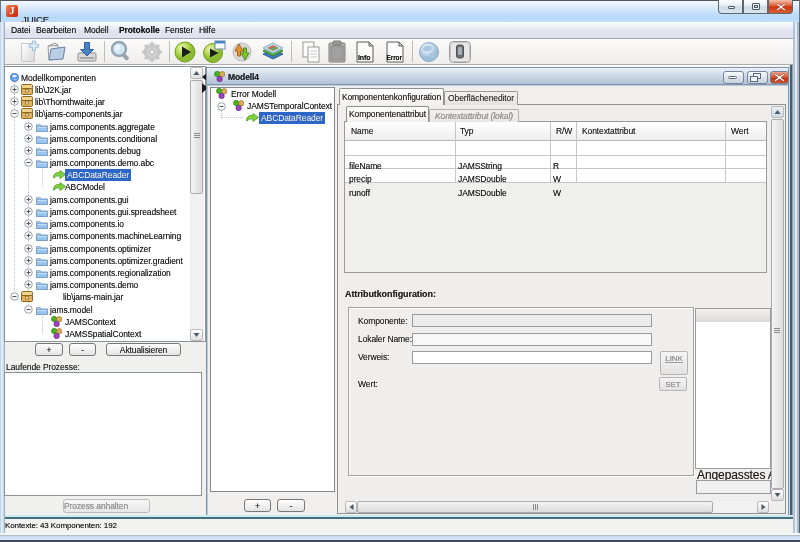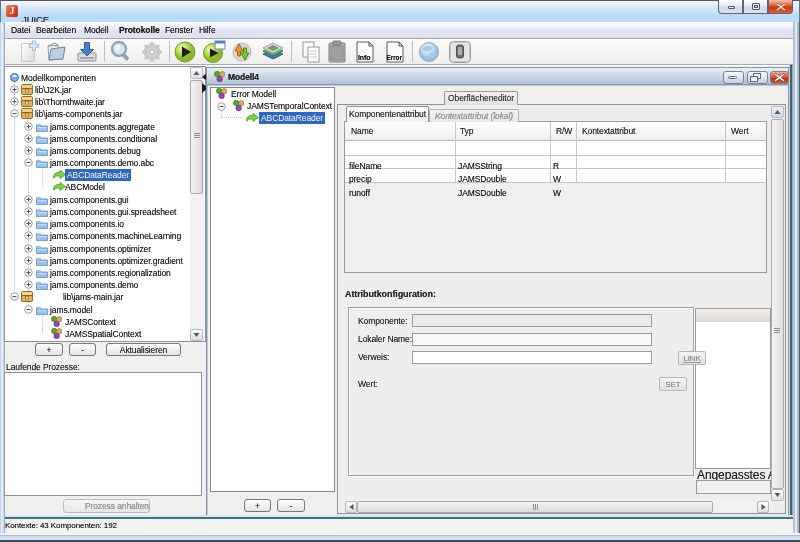--- a/index.html
+++ b/index.html
@@ -40,21 +40,21 @@
 .trow { height:12px; font-size:8.5px; white-space:nowrap; line-height:12px; color:#111; }
 .tsel { background:#2c67c8; color:#fff; padding:0 2px; }
 #treescroll { left:190px; top:67px; width:14px; height:274px; background:#f1f1f1; }
 .sbarrow { position:absolute; width:13px; height:12px; background:linear-gradient(#fefefe,#dfdfdf); border:1px solid #b9b9b9; border-radius:2px; }
 .sthumb { position:absolute; background:linear-gradient(90deg,#f4f4f4,#dcdcdc); border:1px solid #ababab; border-radius:2px; }
 .hthumb { position:absolute; background:linear-gradient(#f4f4f4,#dcdcdc); border:1px solid #ababab; border-radius:2px; }
 .grip { position:absolute; width:6px; height:1px; background:#8a8a8a; }
 .hgrip { position:absolute; width:1px; height:6px; background:#8a8a8a; }
 .lbtn { height:13px; border:1px solid #787878; border-radius:3px; background:linear-gradient(#fefefe,#e3e3e3); font-size:8.5px; text-align:center; color:#222; line-height:12px;}
 #procbox { left:4px; top:372px; width:198px; height:124px; background:#fff; border:1px solid #8d9199; }
-#procbtn { left:63px; top:499px; width:87px; height:14px; border:1px solid #bbb; border-radius:3px; background:linear-gradient(#f7f7f7,#e6e6e6); color:#9b9b9b; font-size:8.5px; text-align:right; line-height:13px; }
+#procbtn { left:63px; top:499px; width:87px; height:14px; border:1px solid #bbb; border-radius:3px; background:linear-gradient(#f7f7f7,#e6e6e6); color:#9b9b9b; font-size:8.5px; text-align:left; line-height:13px; }
 
 #iframe { left:206px; top:67px; width:583px; height:449px; background:#bccadb; border:1px solid #8094ab; }
 #ifr-title { left:207px; top:68px; width:581px; height:17px; background:linear-gradient(#eaf0f7,#c9d6e4 55%,#b2c2d5); border-bottom:1px solid #8496ab; }
 #ifr-name { left:228px; top:72px; font-size:8.5px; font-weight:bold; color:#1a1a1a; }
 .ifrbtn { height:13px; border:1px solid #768699; border-radius:3px; background:linear-gradient(#f8fbfd,#dde4ec 50%,#c8d2dd); }
 #ib-min { left:723px; top:71px; width:21px; }
 #ib-max { left:747px; top:71px; width:21px; }
 #ib-close { left:770px; top:71px; width:19px; background:linear-gradient(#f2a58f,#dd5937 45%,#c23010 60%,#d05835); }
 #ifr-content { left:208px; top:86px; width:580px; height:429px; background:#f0efed; }
 
@@ -442,20 +442,21 @@
   <div class="abs trow" style="left:247px;top:100px;">JAMSTemporalContext</div>
   <div class="abs" style="left:221px;top:111px;width:1px;height:7px;background-image:repeating-linear-gradient(#c2c2c2 0 1px,transparent 1px 2px);"></div>
   <div class="abs" style="left:222px;top:117px;width:22px;height:1px;background-image:repeating-linear-gradient(90deg,#c2c2c2 0 1px,transparent 1px 2px);"></div>
   <svg class="svgi" style="left:245px;top:113px;" width="14" height="9">
       <use href="#s-comp"></use>
     </svg>
   <div class="abs trow tsel" style="left:259px;top:112px;">ABCDataReader</div>
   <div class="abs lbtn" style="left:244px;top:499px;width:27px;">+</div>
   <div class="abs lbtn" style="left:277px;top:499px;width:28px;">-</div>
 
+  <div class="abs tabsel" style="left:339px;top:88px;width:105px;height:17px;line-height:16px;z-index:3;">Komponentenkonfiguration</div>
   <div class="abs tabuns" style="left:444px;top:91px;width:74px;height:14px;line-height:13px;z-index:2;">Oberflächeneditor</div>
   <div class="abs" style="left:337px;top:104px;width:449px;height:410px;border:1px solid #919191;background:#efeeec;z-index:1;"></div>
 
   <div class="abs tabsel" style="left:346px;top:106px;width:83px;height:16px;line-height:15px;z-index:3;">Komponentenattribut</div>
   <div class="abs tabuns" style="left:429px;top:109px;width:90px;height:13px;line-height:12px;color:#a0a0a0;z-index:2;font-style:italic;background:linear-gradient(#f2f1ef,#e9e7e4);border-color:#b0b0b0;">Kontextattribut (lokal)</div>
   <div class="abs" style="left:344px;top:121px;width:423px;height:152px;border:1px solid #9a9a9a;background:#efefee;z-index:1;"></div>
 
   <div class="abs" style="left:345px;top:122px;width:421px;height:19px;background:linear-gradient(#ffffff,#eeeeee);border-bottom:1px solid #b9b9b9;z-index:2;"></div>
   <div class="abs th" style="left:351px;top:126px;z-index:4;">Name</div>
   <div class="abs th" style="left:460px;top:126px;z-index:4;">Typ</div>
@@ -481,21 +482,21 @@
   <div class="abs td" style="left:553px;top:169.5px;z-index:4;">W</div>
 
   <div class="abs" style="left:345px;top:289px;font-size:9px;font-weight:bold;z-index:2;">Attributkonfiguration:</div>
   <div class="abs" style="left:348px;top:307px;width:346px;height:169px;border:1px solid #a2a2a2;box-shadow:inset 1px 1px 0 #fdfdfd, 1px 1px 0 #fdfdfd;z-index:2;"></div>
   <div class="abs flbl" style="left:358px;top:316px;z-index:3;">Komponente:</div>
   <div class="abs fld" style="left:412px;top:314px;width:240px;height:13px;background:#ebebeb;z-index:3;"></div>
   <div class="abs flbl" style="left:358px;top:334px;z-index:3;">Lokaler Name:</div>
   <div class="abs fld" style="left:412px;top:333px;width:240px;height:13px;background:#f8f8f8;z-index:3;"></div>
   <div class="abs flbl" style="left:358px;top:352px;z-index:3;">Verweis:</div>
   <div class="abs fld" style="left:412px;top:351px;width:240px;height:13px;background:#fff;z-index:3;"></div>
-  <div class="abs dbtn" style="left:678px;top:351px;width:28px;height:14px;line-height:13px;z-index:3;text-decoration:underline;">LINK</div>
+  <div class="abs dbtn" style="left:660px;top:351px;width:28px;height:24px;line-height:13px;z-index:3;text-decoration:underline;">LINK</div>
   <div class="abs flbl" style="left:358px;top:379px;z-index:3;">Wert:</div>
   <div class="abs dbtn" style="left:659px;top:377px;width:28px;height:14px;line-height:13px;z-index:3;">SET</div>
 
   <div class="abs" style="left:695px;top:308px;width:76px;height:161px;border:1px solid #9a9a9a;background:#fff;z-index:2;"></div>
   <div class="abs" style="left:696px;top:309px;width:74px;height:13px;background:linear-gradient(#f2f0ee,#ddd9d5);z-index:3;"></div>
   <div class="abs" style="left:697px;top:468px;font-size:12px;z-index:3;white-space:nowrap;overflow:hidden;width:74px;">Angepasstes Attribu</div>
   <div class="abs fld" style="left:696px;top:480px;width:75px;height:14px;background:#f0f0f0;z-index:3;"></div>
 
   <div class="abs" style="left:771px;top:106px;width:13px;height:395px;background:#f1f1f1;z-index:3;"></div>
   <div class="abs sbarrow" style="left:771px;top:106px;background:linear-gradient(#eaf0f6,#cfdae4);z-index:4;"><svg width="11" height="10">

